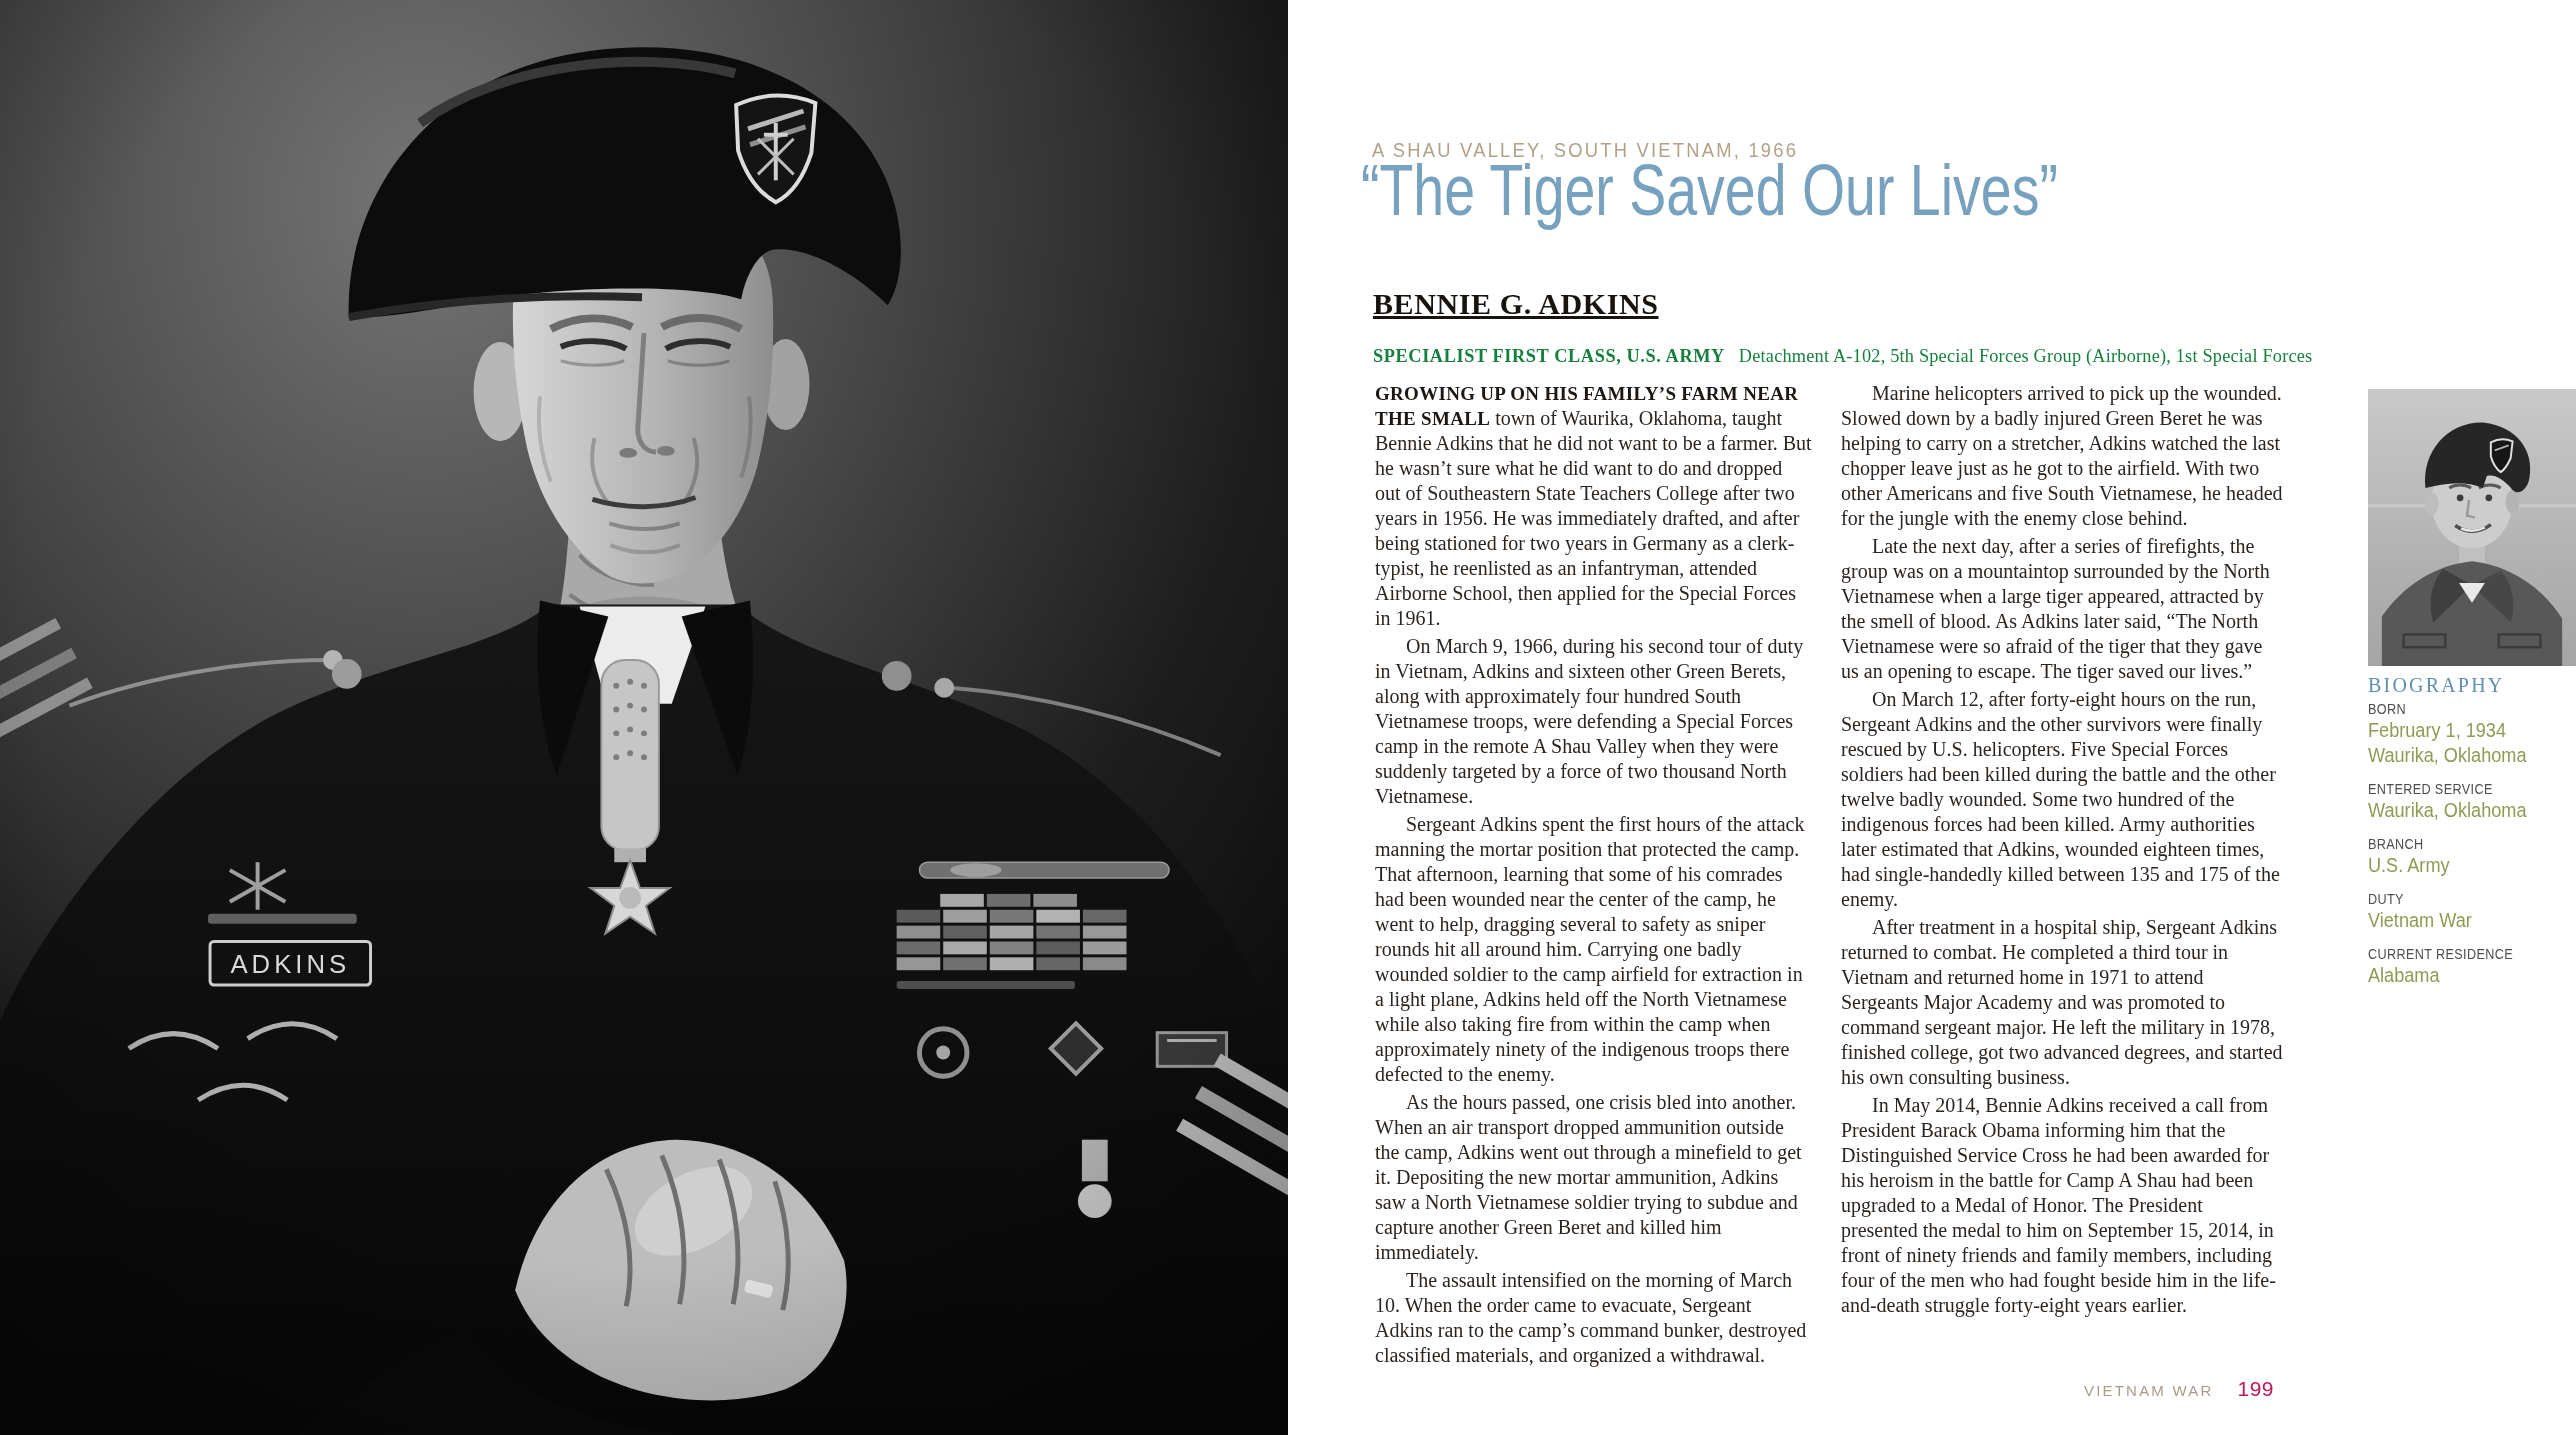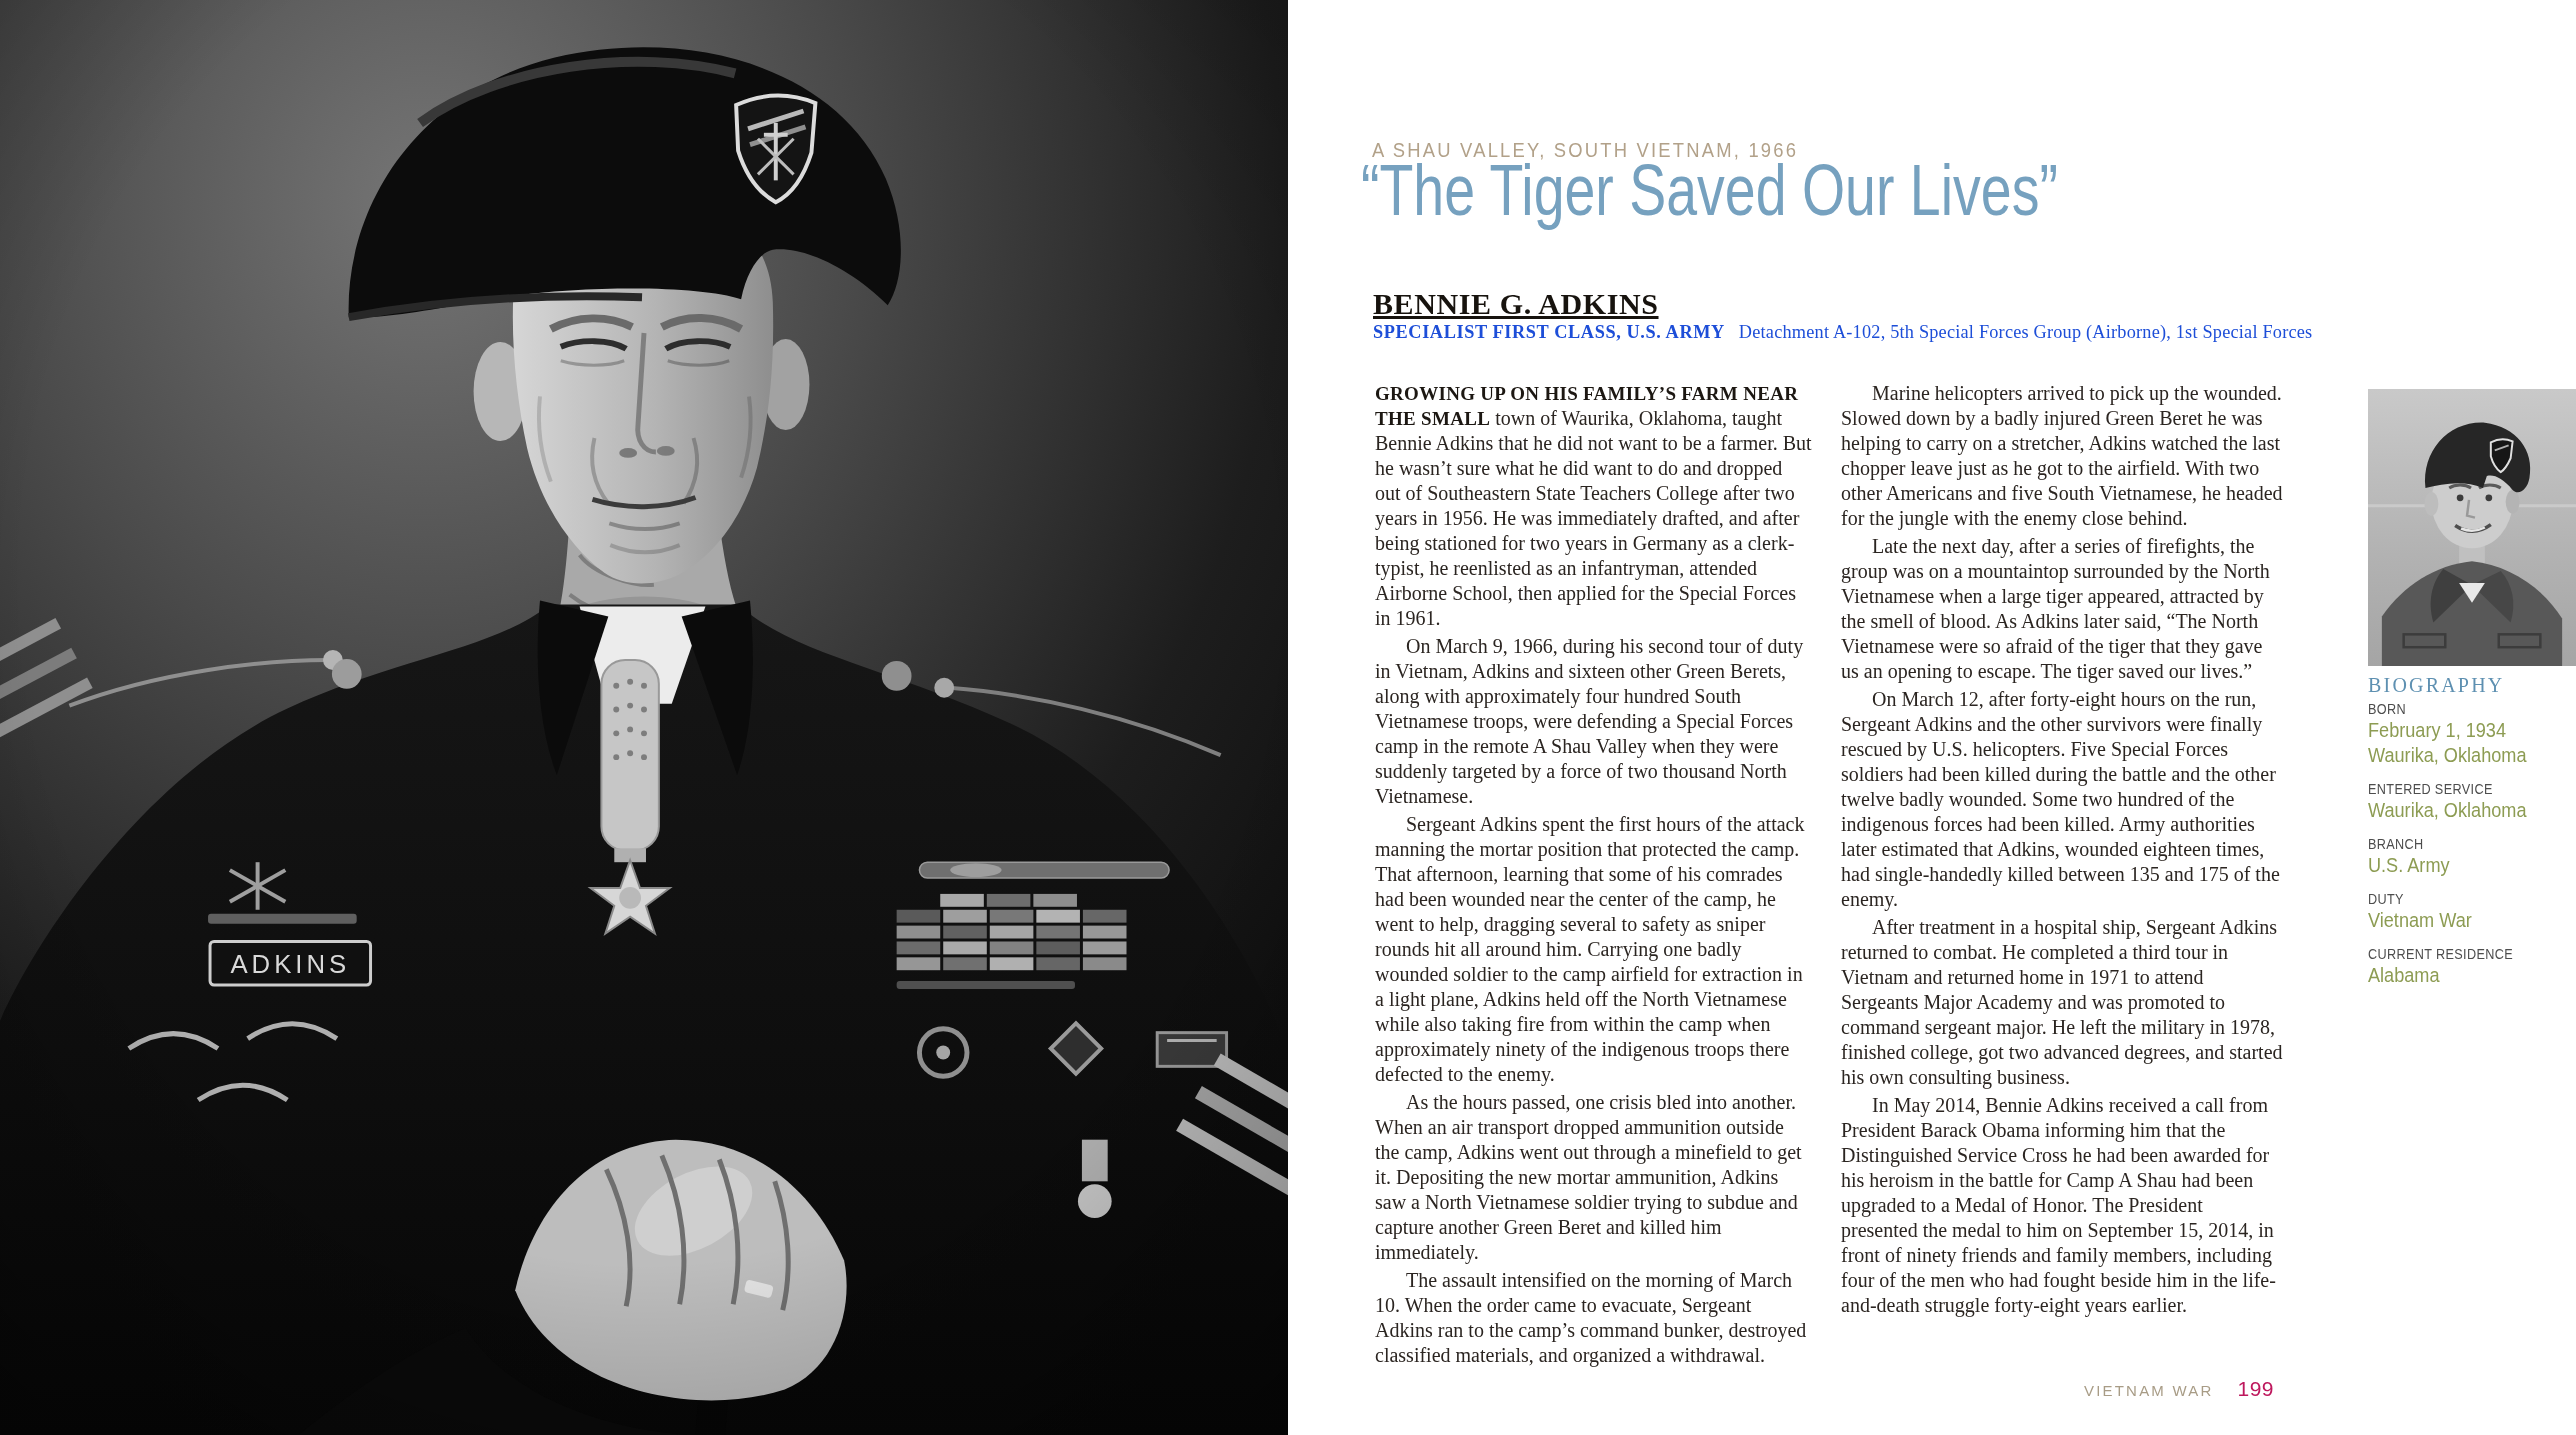--- a/index.html
+++ b/index.html
@@ -28,22 +28,22 @@
     font-size:73px; font-weight:400; color:#76a1bf;
     transform:scaleX(.76); transform-origin:left top; white-space:nowrap;
     letter-spacing:0px; line-height:1;
   }
   .moh-name {
     position:absolute; left:85px; top:287px;
     font-size:30px; font-weight:bold; color:#17130e; letter-spacing:0.6px;
     font-family:"Liberation Serif", serif; white-space:nowrap;text-decoration:underline;
   }
   .rank-line {
-    position:absolute; left:85px; top:322px; white-space:nowrap;
-    font-size:18.3px; color:#1d4ed8;
+    position:absolute; left:85px; top:346px; white-space:nowrap;
+    font-size:18.3px; color:#15803d;
   }
   .rank-line .rank { font-weight:bold; letter-spacing:0.6px; margin-right:14px; }
   .rank-line .unit { font-weight:normal; letter-spacing:0.2px; }
 
   .column {
     position:absolute; top:378px;
     font-size:20px; line-height:25px; color:#2b2521;
     text-align:left;
   }
   #col1 { left:84px;  width:443px; }

